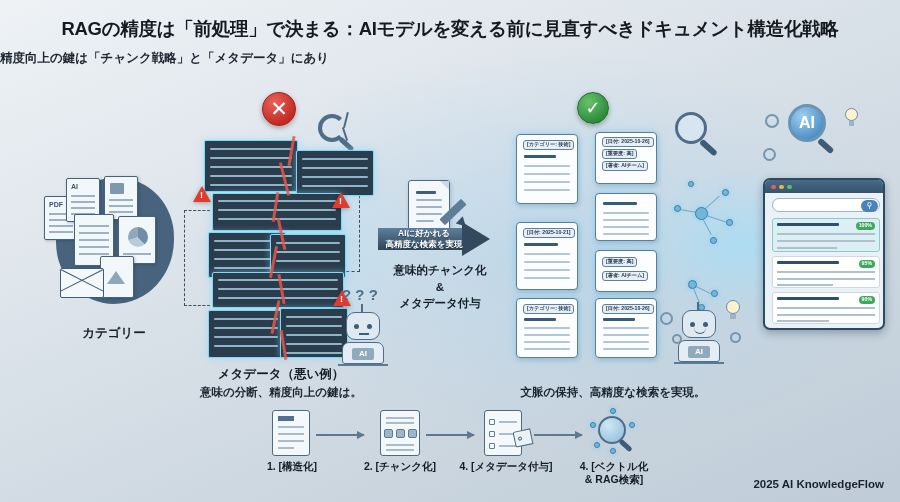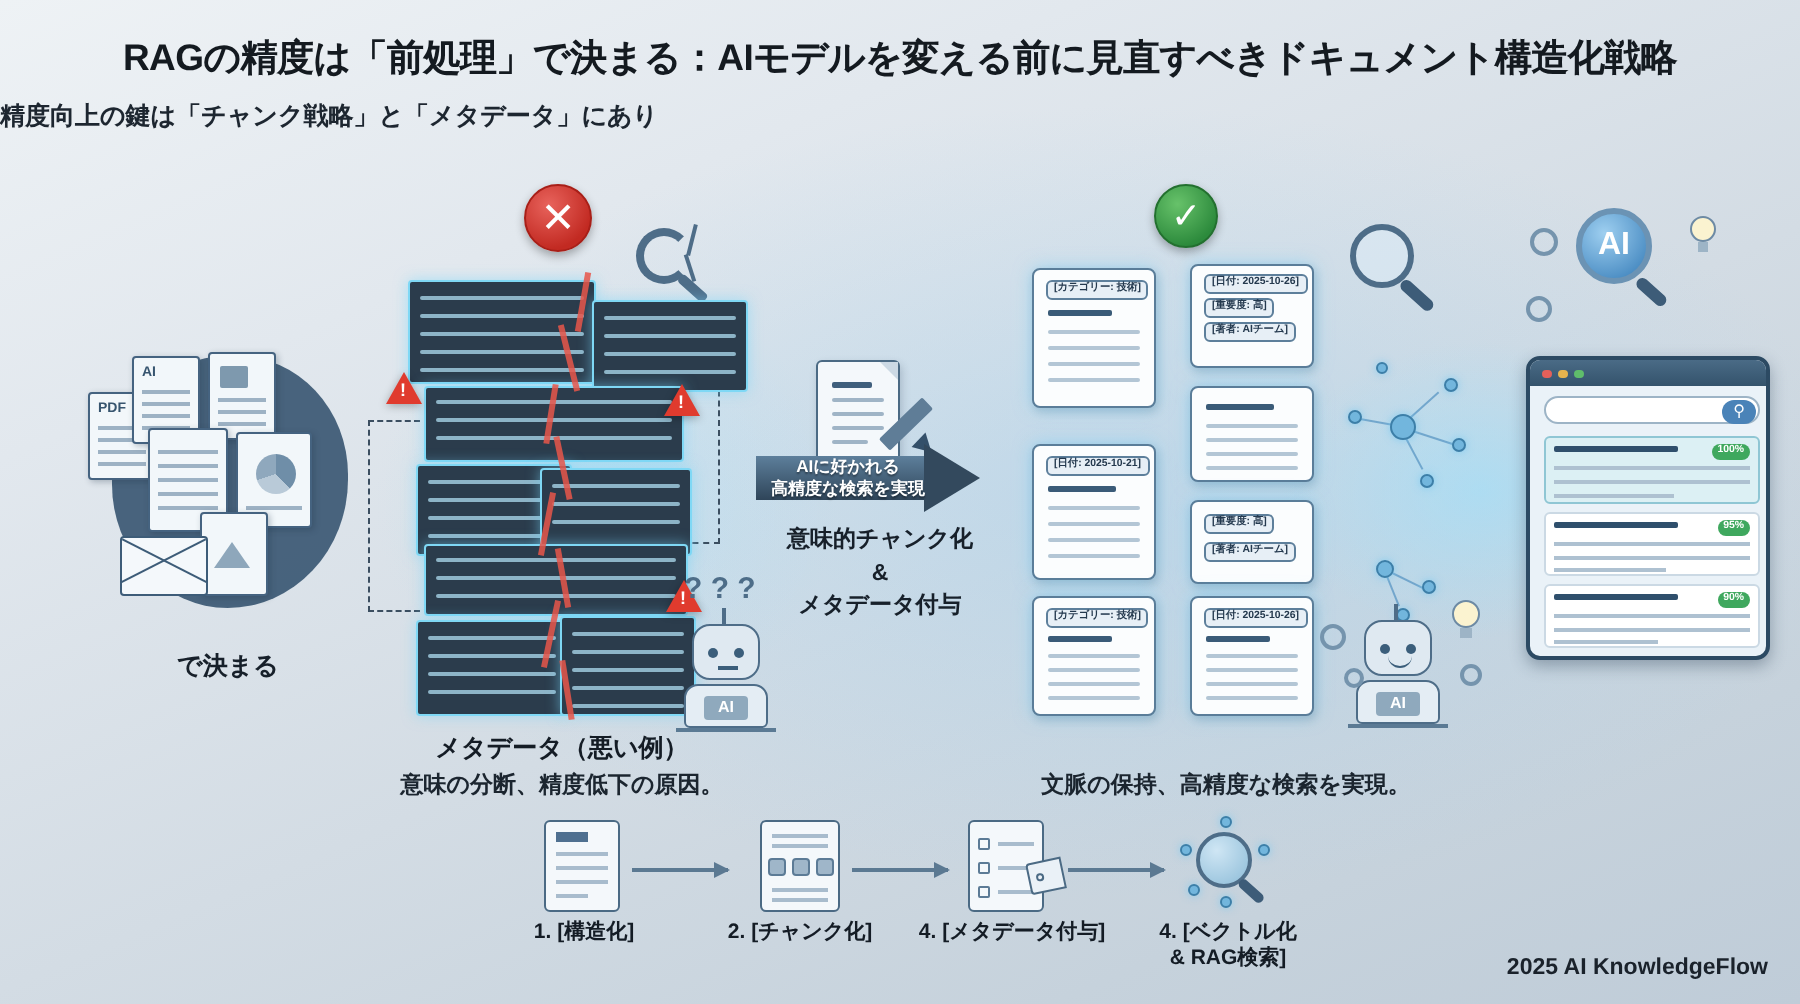--- a/index.html
+++ b/index.html
@@ -210,21 +210,21 @@
     </div>
     <div class="mini-doc" style="left:74px;top:44px;width:38px;height:48px;">
       <div class="pie" style="left:9px;top:10px;width:20px;height:20px;"></div>
       <i style="top:36px;"></i>
     </div>
     <div class="mini-doc" style="left:56px;top:84px;width:34px;height:42px;">
       <div style="position:absolute;left:6px;top:14px;width:0;height:0;border-left:9px solid transparent;border-right:9px solid transparent;border-bottom:13px solid #8ea7bb;"></div>
     </div>
     <div class="envelope" style="left:16px;top:96px;width:44px;height:30px;"></div>
   </div>
-  <div id="input-label">で決まる</div>
+  <div id="input-label">カテゴリー</div>
 
   <div class="badge-circle" id="x-badge">✕</div>
 
   <div style="position:absolute;left:316px;top:112px;width:46px;height:46px;">
     <div style="position:absolute;left:2px;top:2px;width:28px;height:28px;border:4px solid #4e6d88;border-radius:50%;border-right-color:transparent;"></div>
     <div style="position:absolute;left:24px;top:24px;width:17px;height:5px;background:#4e6d88;transform:rotate(42deg);transform-origin:left center;border-radius:2px;"></div>
     <div class="tear" style="left:29px;top:0px;width:2px;height:16px;background:#4e6d88;transform:rotate(14deg);opacity:1;"></div>
     <div class="tear" style="left:28px;top:15px;width:2px;height:14px;background:#4e6d88;transform:rotate(-18deg);opacity:1;"></div>
   </div>
 
@@ -299,21 +299,21 @@
       <div class="eye" style="left:7px;"></div>
       <div class="eye" style="right:7px;"></div>
       <div style="position:absolute;left:12px;top:20px;width:10px;height:1.6px;background:#3b5e7b;"></div>
     </div>
     <div class="body"></div>
     <div class="chip">AI</div>
     <div class="base"></div>
   </div>
 
   <div class="cap-main" style="left:175px;top:366px;width:212px;">メタデータ（悪い例）</div>
-  <div class="cap-sub" style="left:165px;top:385px;width:232px;">意味の分断、精度低下の原因。</div>
+  <div class="cap-sub" style="left:165px;top:385px;width:232px;">意味の分断、精度向上の鍵は。</div>
 
   <div class="sheet" style="left:408px;top:180px;width:42px;height:52px;">
     <div class="corner"></div>
     <div class="ln dark" style="left:7px;width:20px;top:10px;"></div>
     <div class="ln" style="left:7px;right:7px;top:18px;"></div>
     <div class="ln" style="left:7px;right:7px;top:25px;"></div>
     <div class="ln" style="left:7px;right:7px;top:32px;"></div>
     <div class="ln" style="left:7px;width:18px;top:39px;"></div>
   </div>
   <div style="position:absolute;left:436px;top:196px;width:34px;height:34px;">

